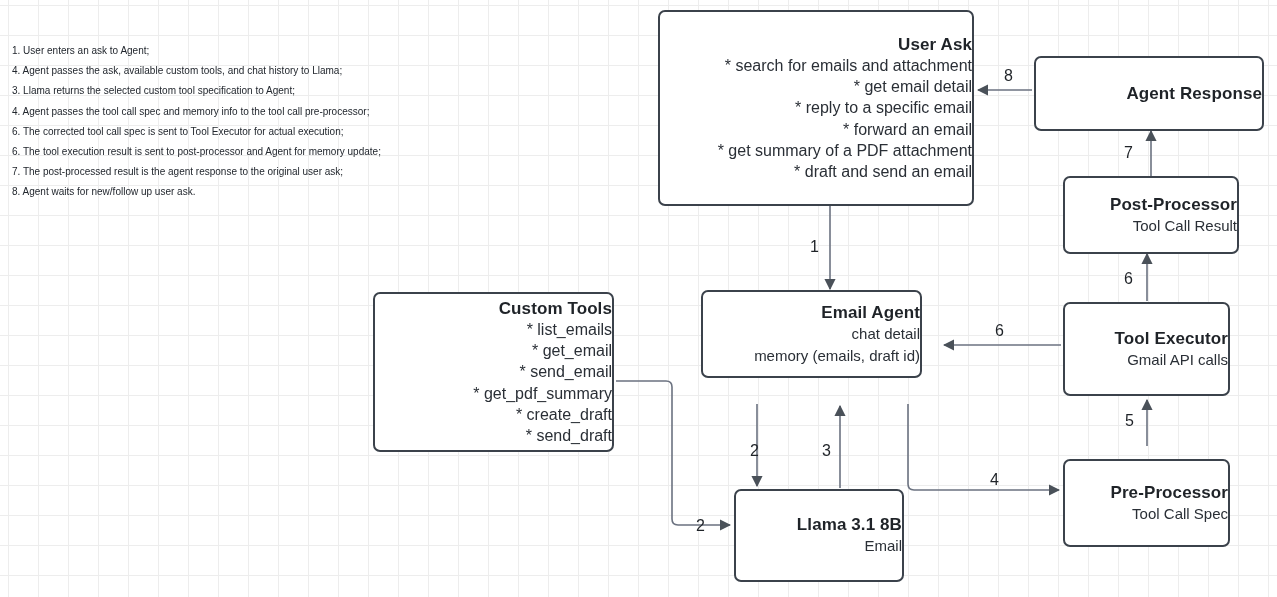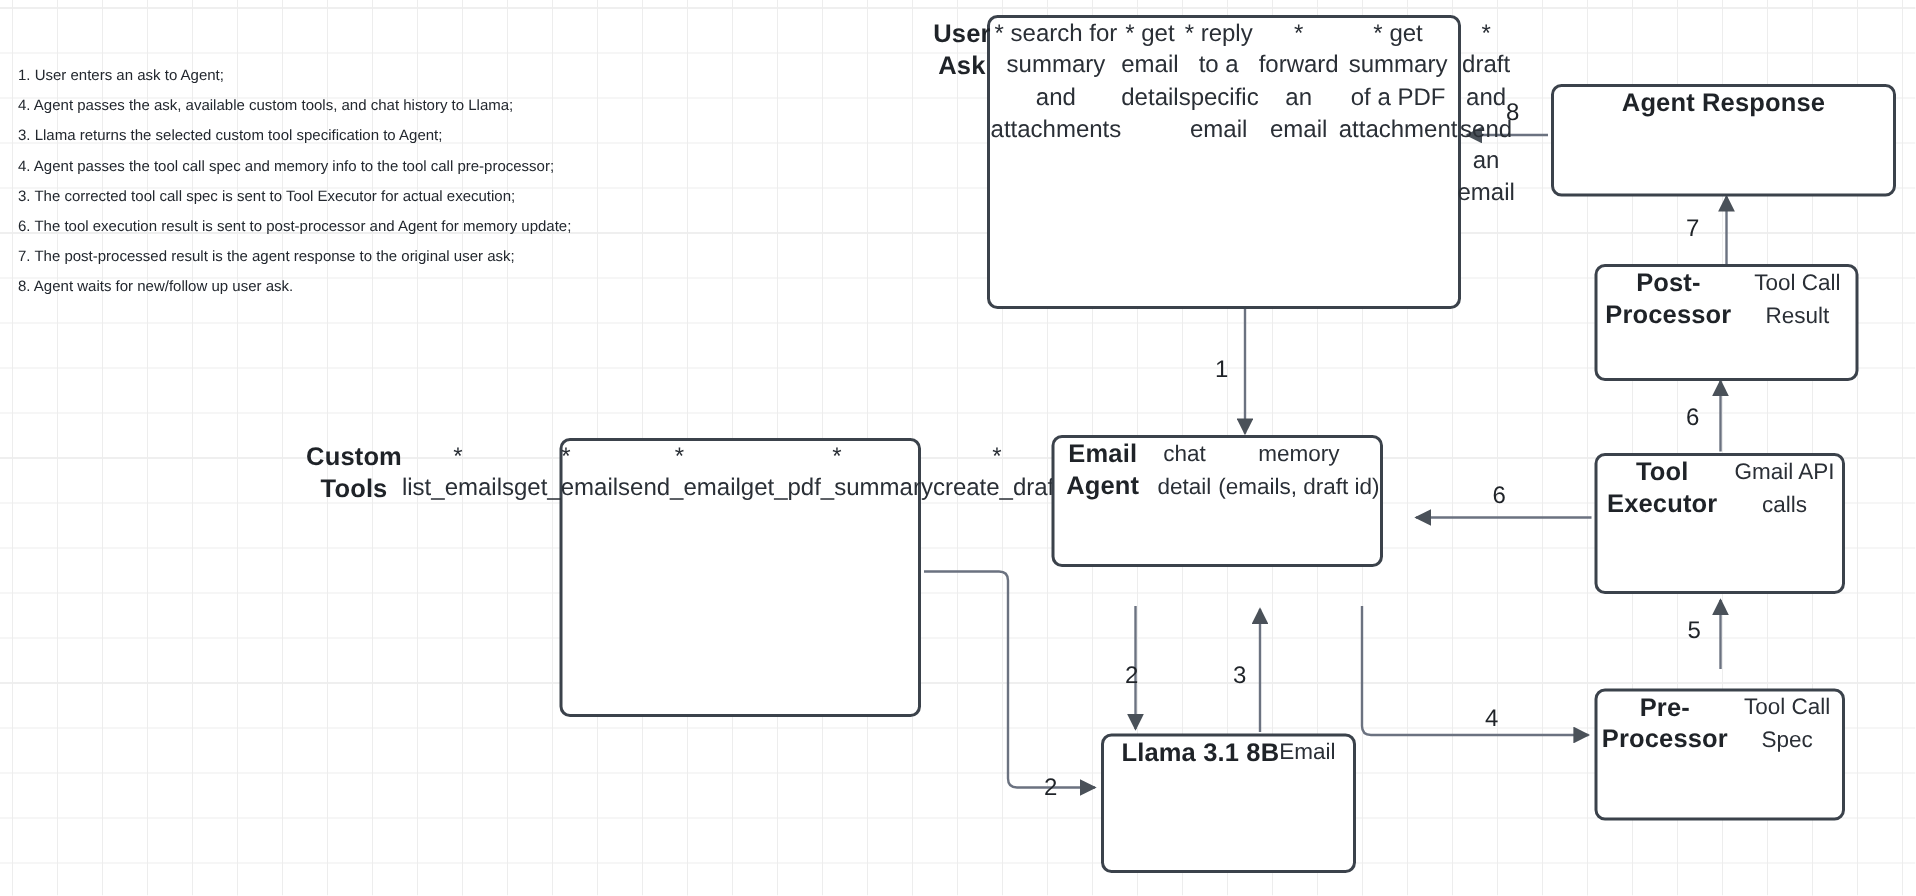--- a/index.html
+++ b/index.html
@@ -29,22 +29,22 @@
     width: 1277px;
     height: 597px;
   }
   .node {
     position: absolute;
     box-sizing: border-box;
     border: 2px solid #3b424b;
     border-radius: 7px;
     background: #ffffff;
     display: flex;
-    flex-direction: row;
-    align-items: flex-start;
+    flex-direction: column;
+    align-items: flex-end;
     justify-content: center;
     text-align: center;
     color: #1f2328;
   }
   .node .title {
     font-weight: bold;
     font-size: 17px;
     line-height: 21px;
     letter-spacing: 0.1px;
   }
@@ -108,29 +108,29 @@
 
       <path d="M 616 381 L 666 381 Q 672 381 672 387 L 672 519 Q 672 525 678 525 L 730 525"></path>
     </g>
   </svg>
 
   <div class="steps">
     <div>1. User enters an ask to Agent;</div>
     <div>4. Agent passes the ask, available custom tools, and chat history to Llama;</div>
     <div>3. Llama returns the selected custom tool specification to Agent;</div>
     <div>4. Agent passes the tool call spec and memory info to the tool call pre-processor;</div>
-    <div>3. The corrected tool call spec is sent to Tool Executor for actual execution;</div>
+    <div>6. The corrected tool call spec is sent to Tool Executor for actual execution;</div>
     <div>6. The tool execution result is sent to post-processor and Agent for memory update;</div>
     <div>7. The post-processed result is the agent response to the original user ask;</div>
     <div>8. Agent waits for new/follow up user ask.</div>
   </div>
 
   <div class="node" style="left:658px; top:10px; width:316px; height:196px;">
     <div class="title">User Ask</div>
-    <div class="line">* search for summary and attachments</div>
+    <div class="line">* search for emails and attachment</div>
     <div class="line">* get email detail</div>
     <div class="line">* reply to a specific email</div>
     <div class="line">* forward an email</div>
     <div class="line">* get summary of a PDF attachment</div>
     <div class="line">* draft and send an email</div>
   </div>
 
   <div class="node" style="left:1034px; top:56px; width:230px; height:75px;">
     <div class="title">Agent Response</div>
   </div>
@@ -143,21 +143,21 @@
   <div class="node" style="left:1063px; top:302px; width:167px; height:94px;">
     <div class="title">Tool Executor</div>
     <div class="sub">Gmail API calls</div>
   </div>
 
   <div class="node" style="left:1063px; top:447px; width:167px; height:88px;margin-top:12px;">
     <div class="title">Pre-Processor</div>
     <div class="sub">Tool Call Spec</div>
   </div>
 
-  <div class="node" style="left:373px; top:292px; width:241px; height:186px;">
+  <div class="node" style="left:373px; top:292px; width:241px; height:160px;">
     <div class="title">Custom Tools</div>
     <div class="line">* list_emails</div>
     <div class="line">* get_email</div>
     <div class="line">* send_email</div>
     <div class="line">* get_pdf_summary</div>
     <div class="line">* create_draft</div>
     <div class="line">* send_draft</div>
   </div>
 
   <div class="node" style="left:701px; top:290px; width:221px; height:88px;">

